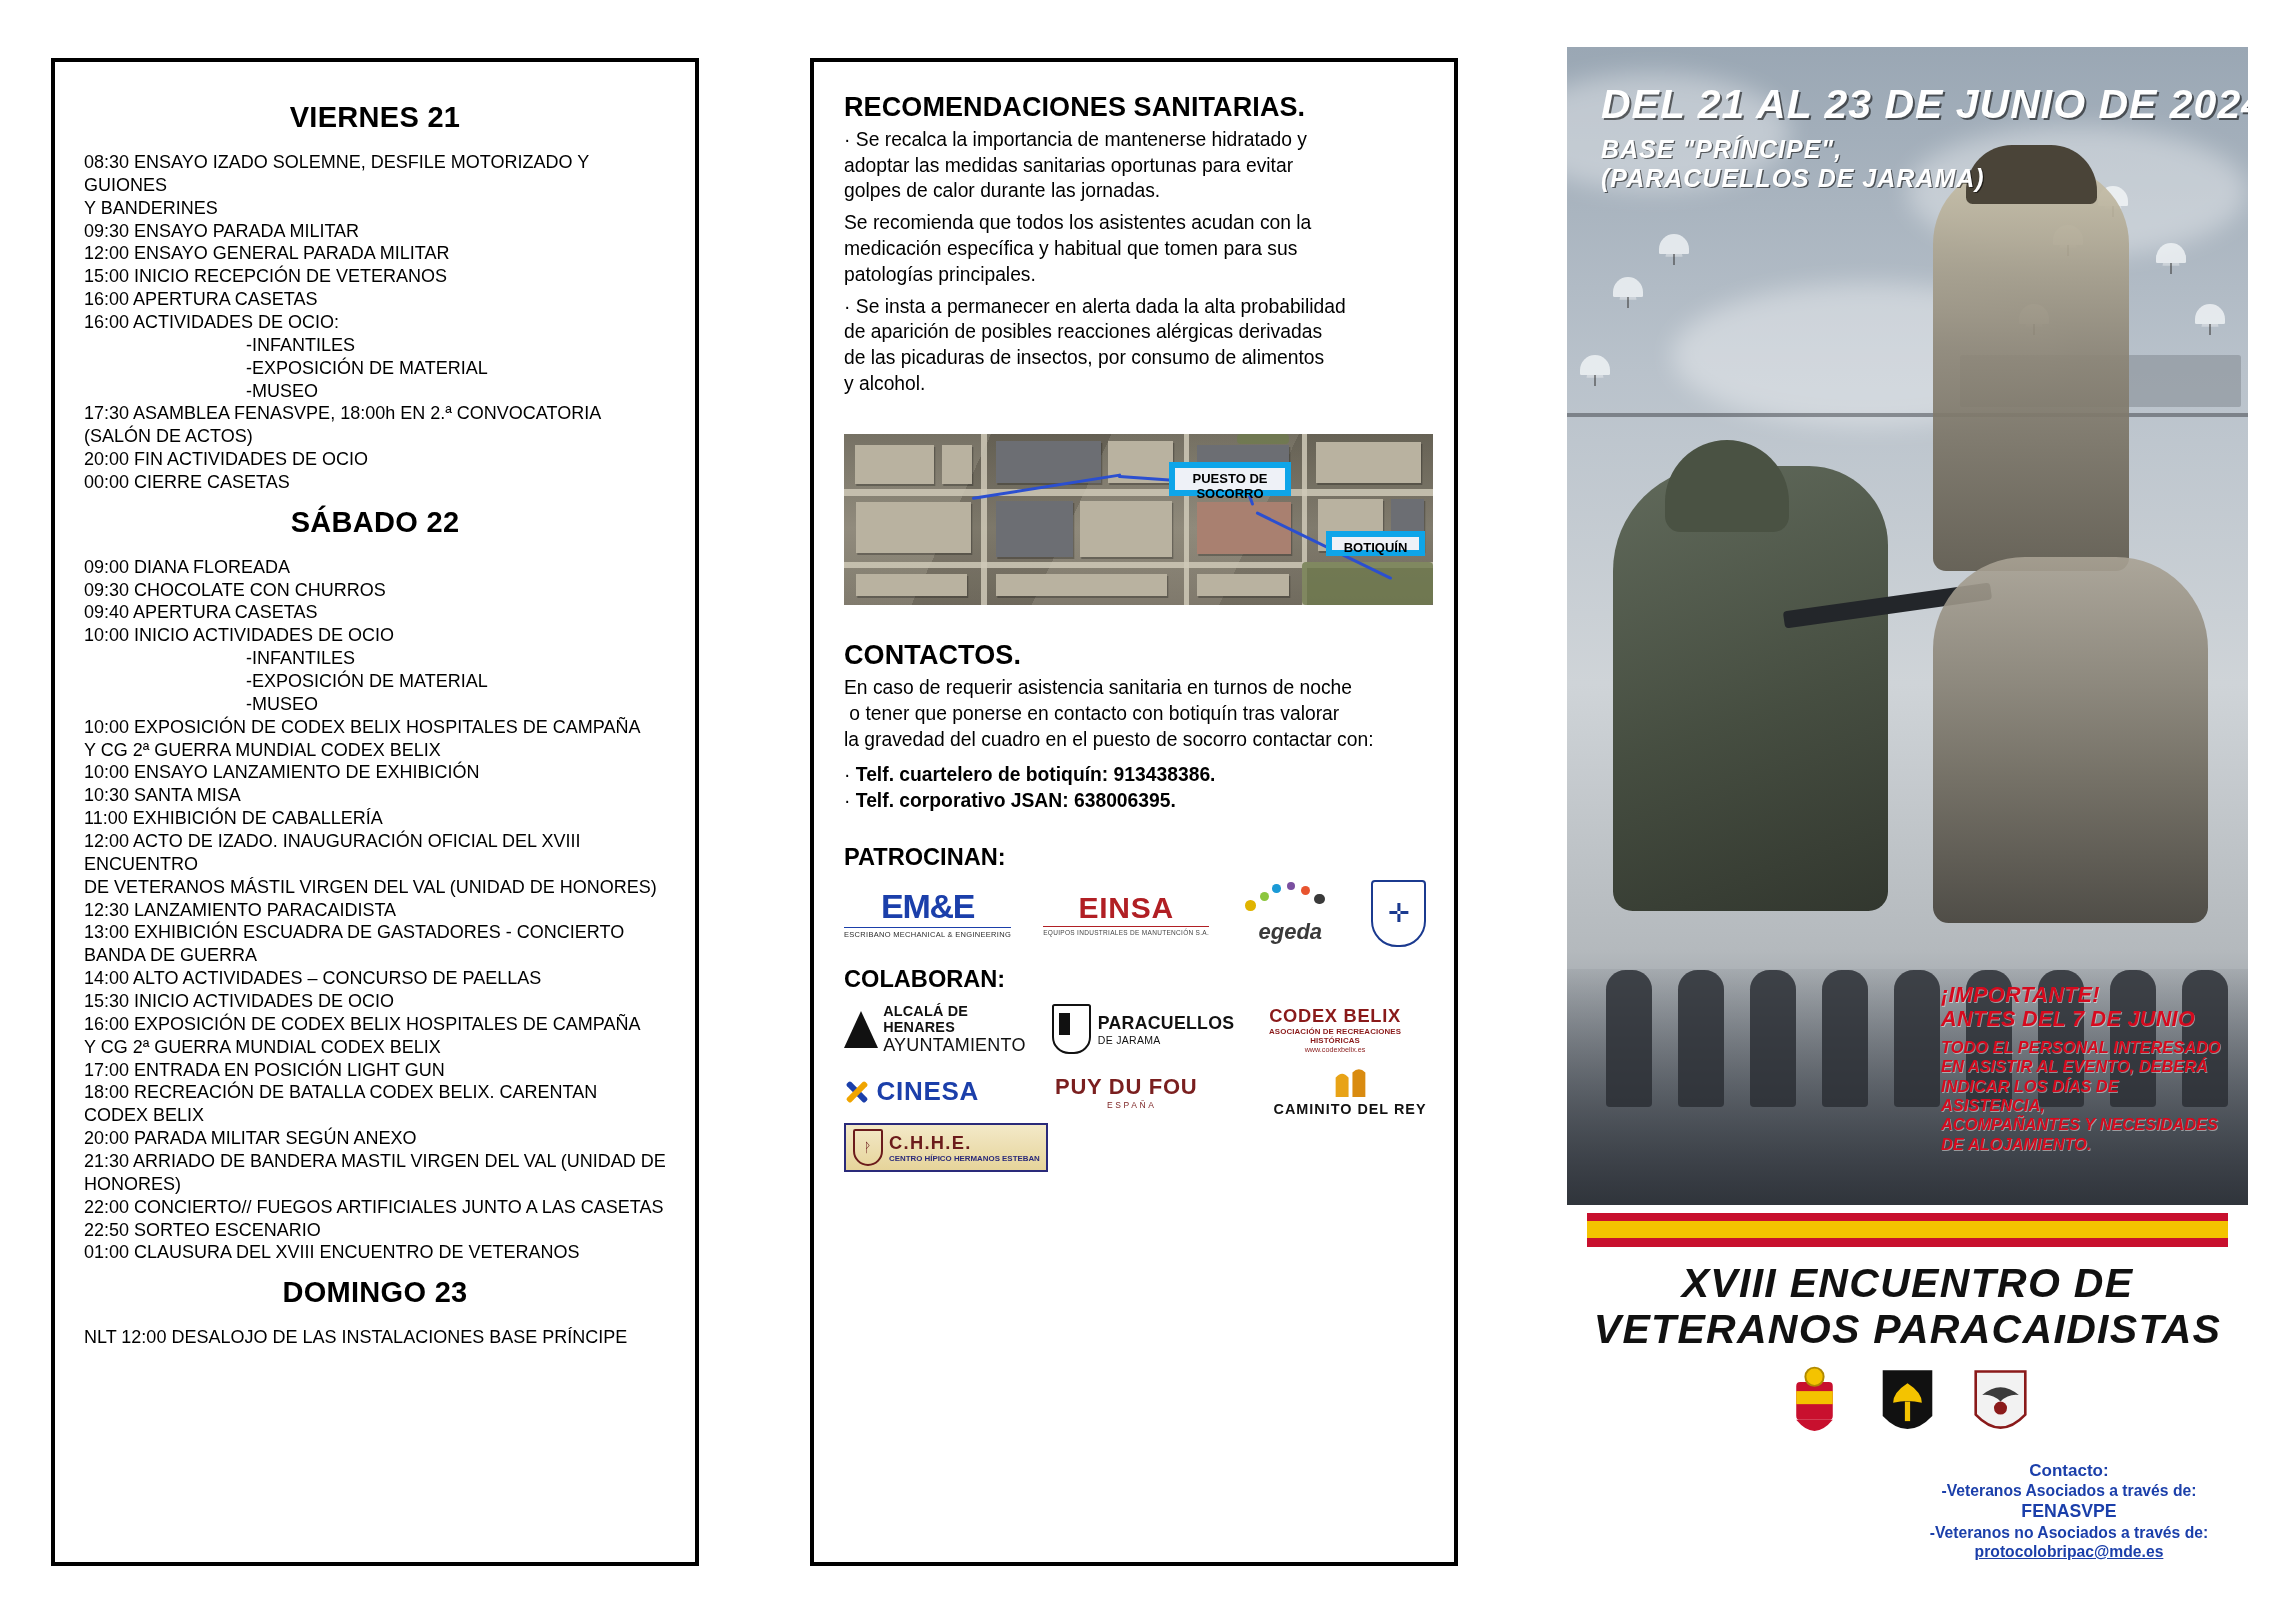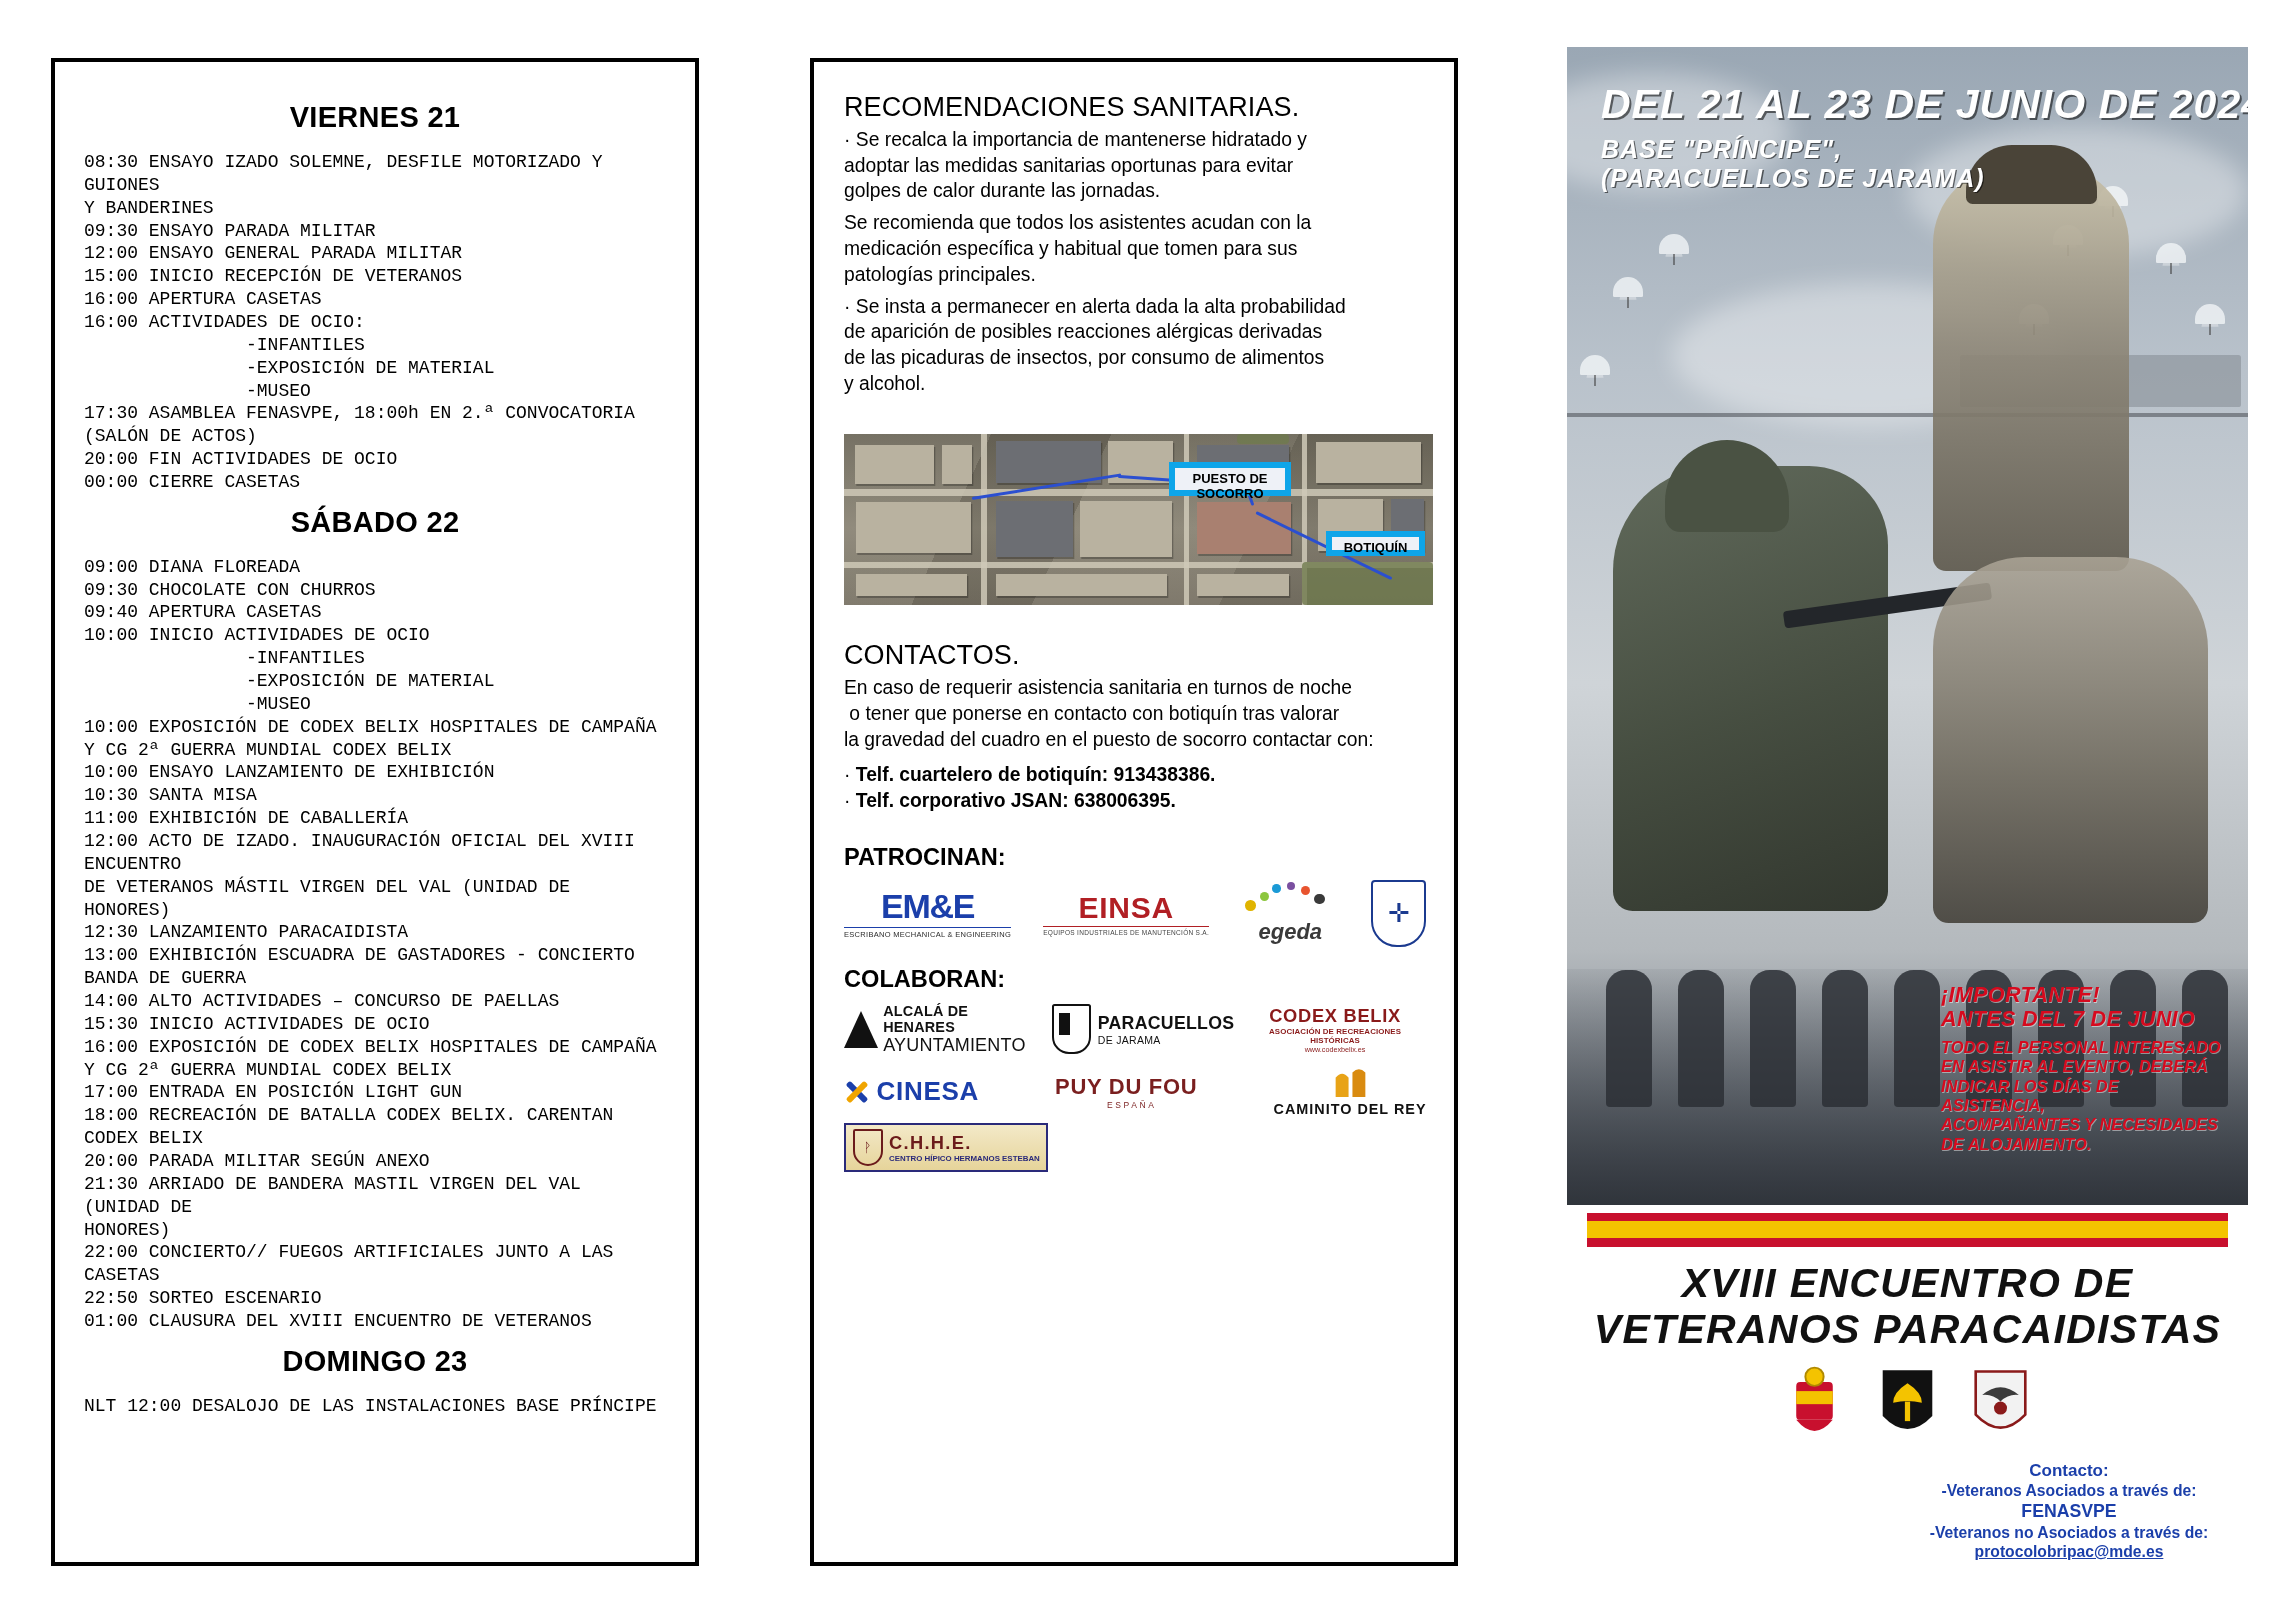--- a/index.html
+++ b/index.html
@@ -45,41 +45,40 @@
   .sched-list {
     list-style: none;
     margin: 0;
     padding: 0;
   }
   .sched-list li {
     font-size: 18px;
     line-height: 1.27;
     color: #000;
     white-space: pre-wrap;
-    font-family: Liberation Mono, monospace;
   }
   .sched-list li.indent {
     padding-left: 162px;
   }
 
   
   #panel-sanitarias {
     position: absolute;
     left: 810px;
     top: 58px;
     width: 648px;
     height: 1508px;
     border: 4.6px solid #000;
     background: #fff;
     box-sizing: border-box;
     padding: 30px 27.5px 13px 30px;
   }
   .sec-head {
     font-size: 27px;
-    font-weight: normal;
+    font-weight: bold;
     color: #000;
     margin: 0 0 3.9px 0;
     letter-spacing: 0.1px;
   }
   .body-text {
     font-size: 19.3px;
     line-height: 1.33;
     color: #000;
     margin: 0;
     white-space: pre-wrap;

